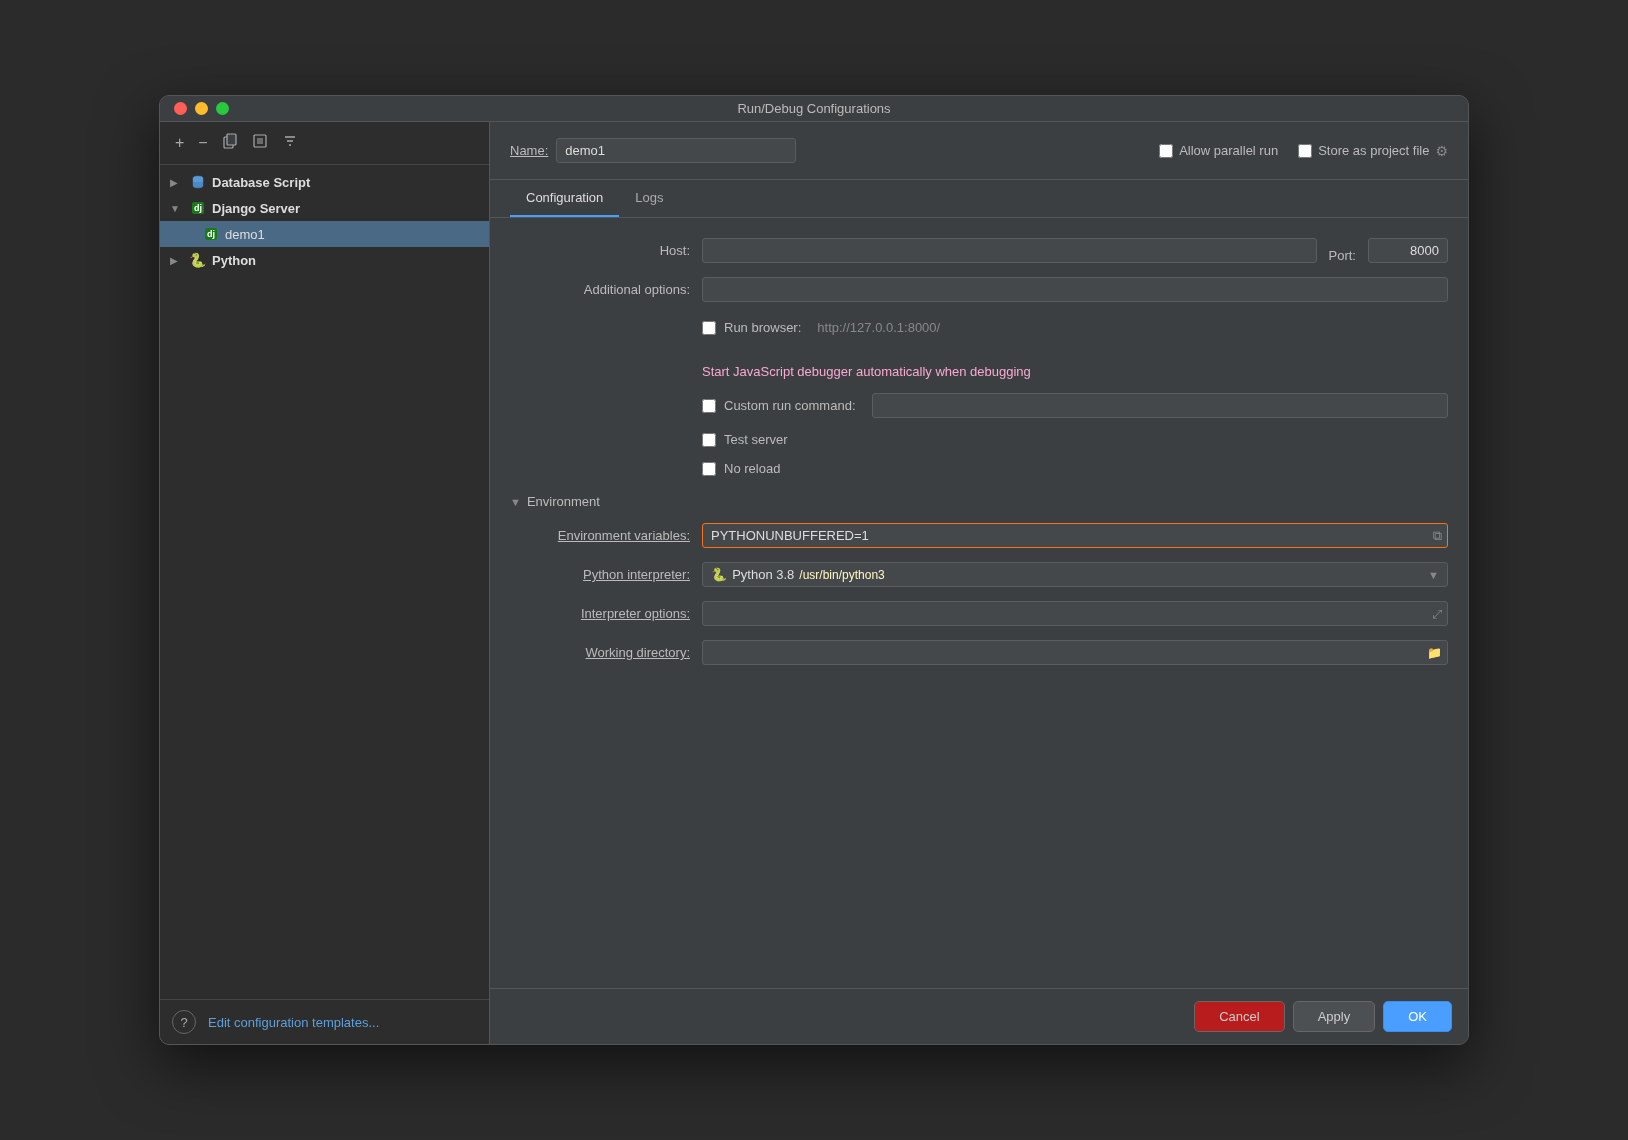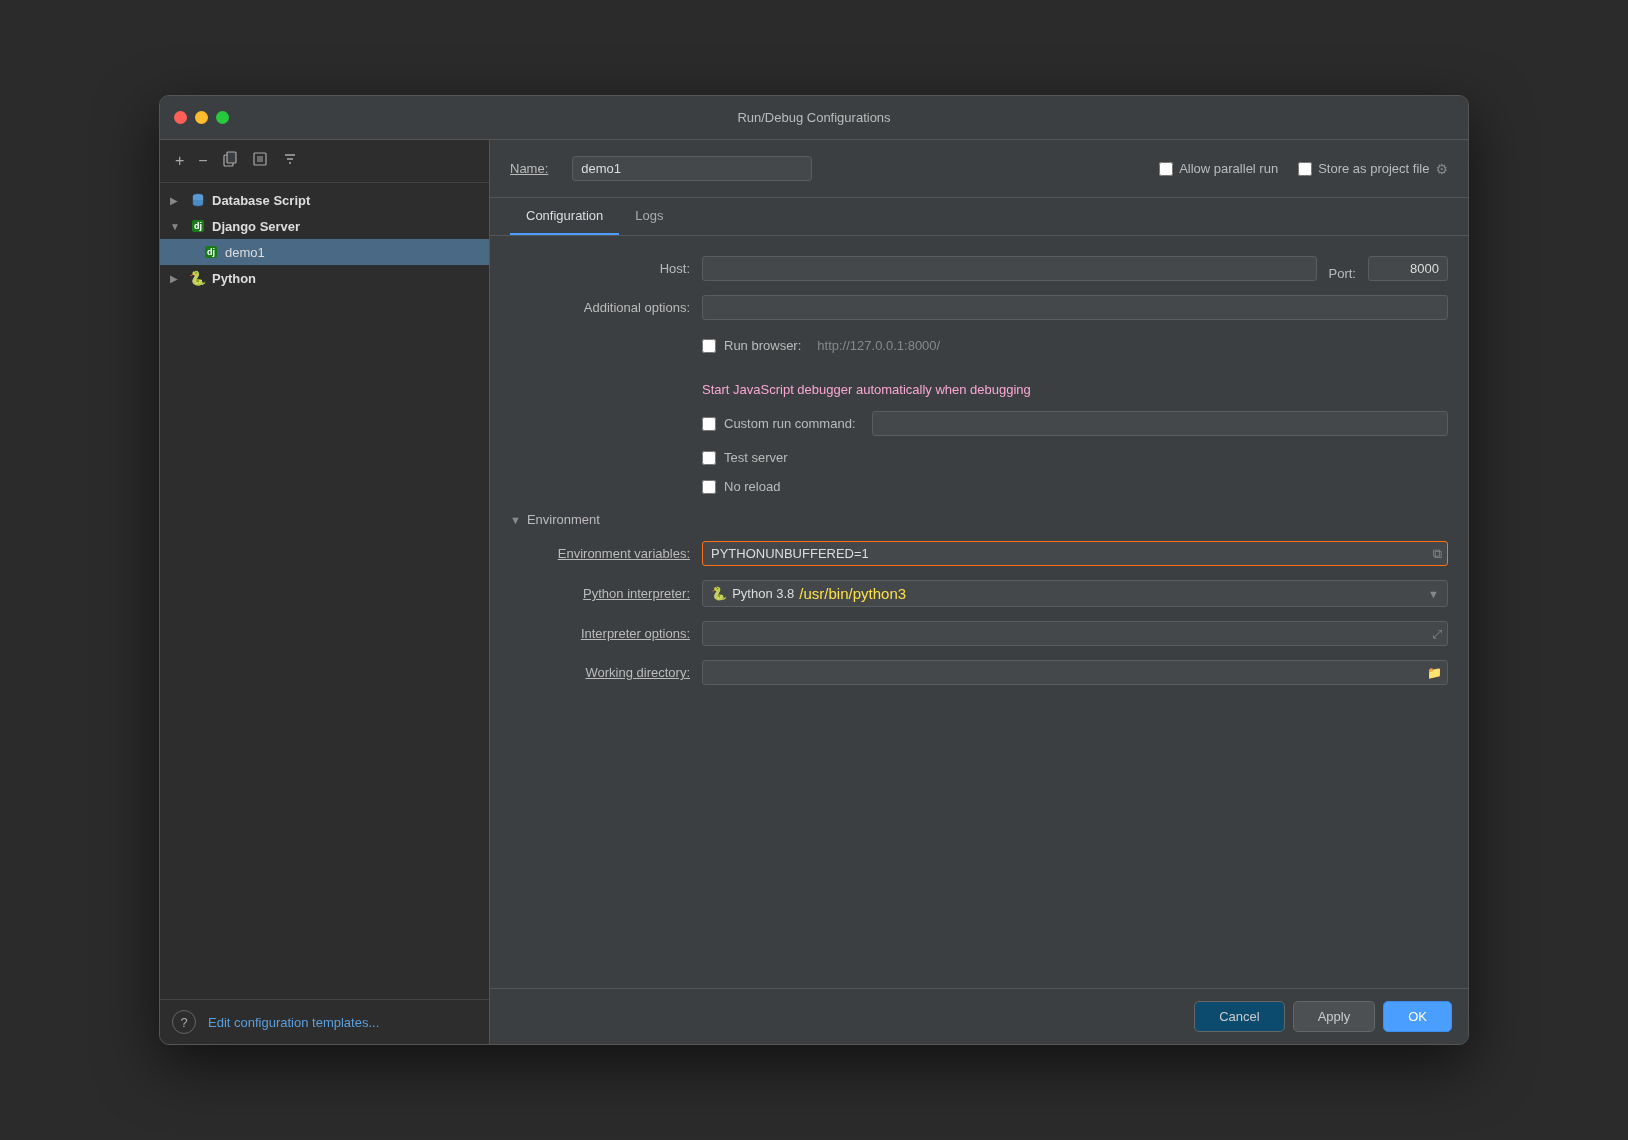--- a/index.html
+++ b/index.html
@@ -21,21 +21,21 @@
       background: #3c3f41;
       border-radius: 10px;
       border: 1px solid #555;
       display: flex;
       flex-direction: column;
       overflow: hidden;
       box-shadow: 0 20px 60px rgba(0,0,0,0.6);
     }
     .titlebar {
       background: #3c3f41;
-      height: 44px;
+      height: 26px;
       display: flex;
       align-items: center;
       justify-content: center;
       position: relative;
       border-bottom: 1px solid #555;
       flex-shrink: 0;
     }
     .titlebar-buttons {
       position: absolute;
       left: 14px;
@@ -166,21 +166,21 @@
       padding: 16px 20px;
       border-bottom: 1px solid #555;
       display: flex;
       align-items: center;
       gap: 20px;
       flex-shrink: 0;
     }
     .name-row {
       display: flex;
       align-items: center;
-      gap: 24px;
+      gap: 8px;
     }
     .name-label {
       color: #bbb;
       font-size: 13px;
       text-decoration: underline;
     }
     .name-input {
       width: 240px;
       background: #45484a;
       border: 1px solid #5a5d5f;
@@ -430,21 +430,21 @@
       flex-shrink: 0;
     }
     .btn {
       padding: 7px 24px;
       border-radius: 5px;
       font-size: 13px;
       cursor: pointer;
       border: none;
     }
     .btn-cancel {
-      background: #0c4a6e;
+      background: #b91c1c;
       color: #ccc;
       border: 1px solid #666;
     }
     .btn-apply {
       background: #4c5052;
       color: #ccc;
       border: 1px solid #666;
     }
     .btn-ok {
       background: #4a9eff;
@@ -627,21 +627,21 @@
             <span class="env-copy-icon">⧉</span>
           </div>
         </div>
 
         <div class="form-row">
           <span class="form-label underlined">Python interpreter:</span>
           <div class="interpreter-select">
             <div class="interpreter-select-text">
               <span>🐍</span>
               <span>Python 3.8</span>
-              <span style="color:#fde047; font-size:15px;">/usr/bin/python3</span>
+              <span style="color:#fef9c3; font-size:12px;">/usr/bin/python3</span>
             </div>
             <span class="interpreter-arrow">▼</span>
           </div>
         </div>
 
         <div class="form-row">
           <span class="form-label underlined">Interpreter options:</span>
           <div class="form-input-with-icon">
             <input type="text" style="">
             <span class="input-icon">⤢</span>

